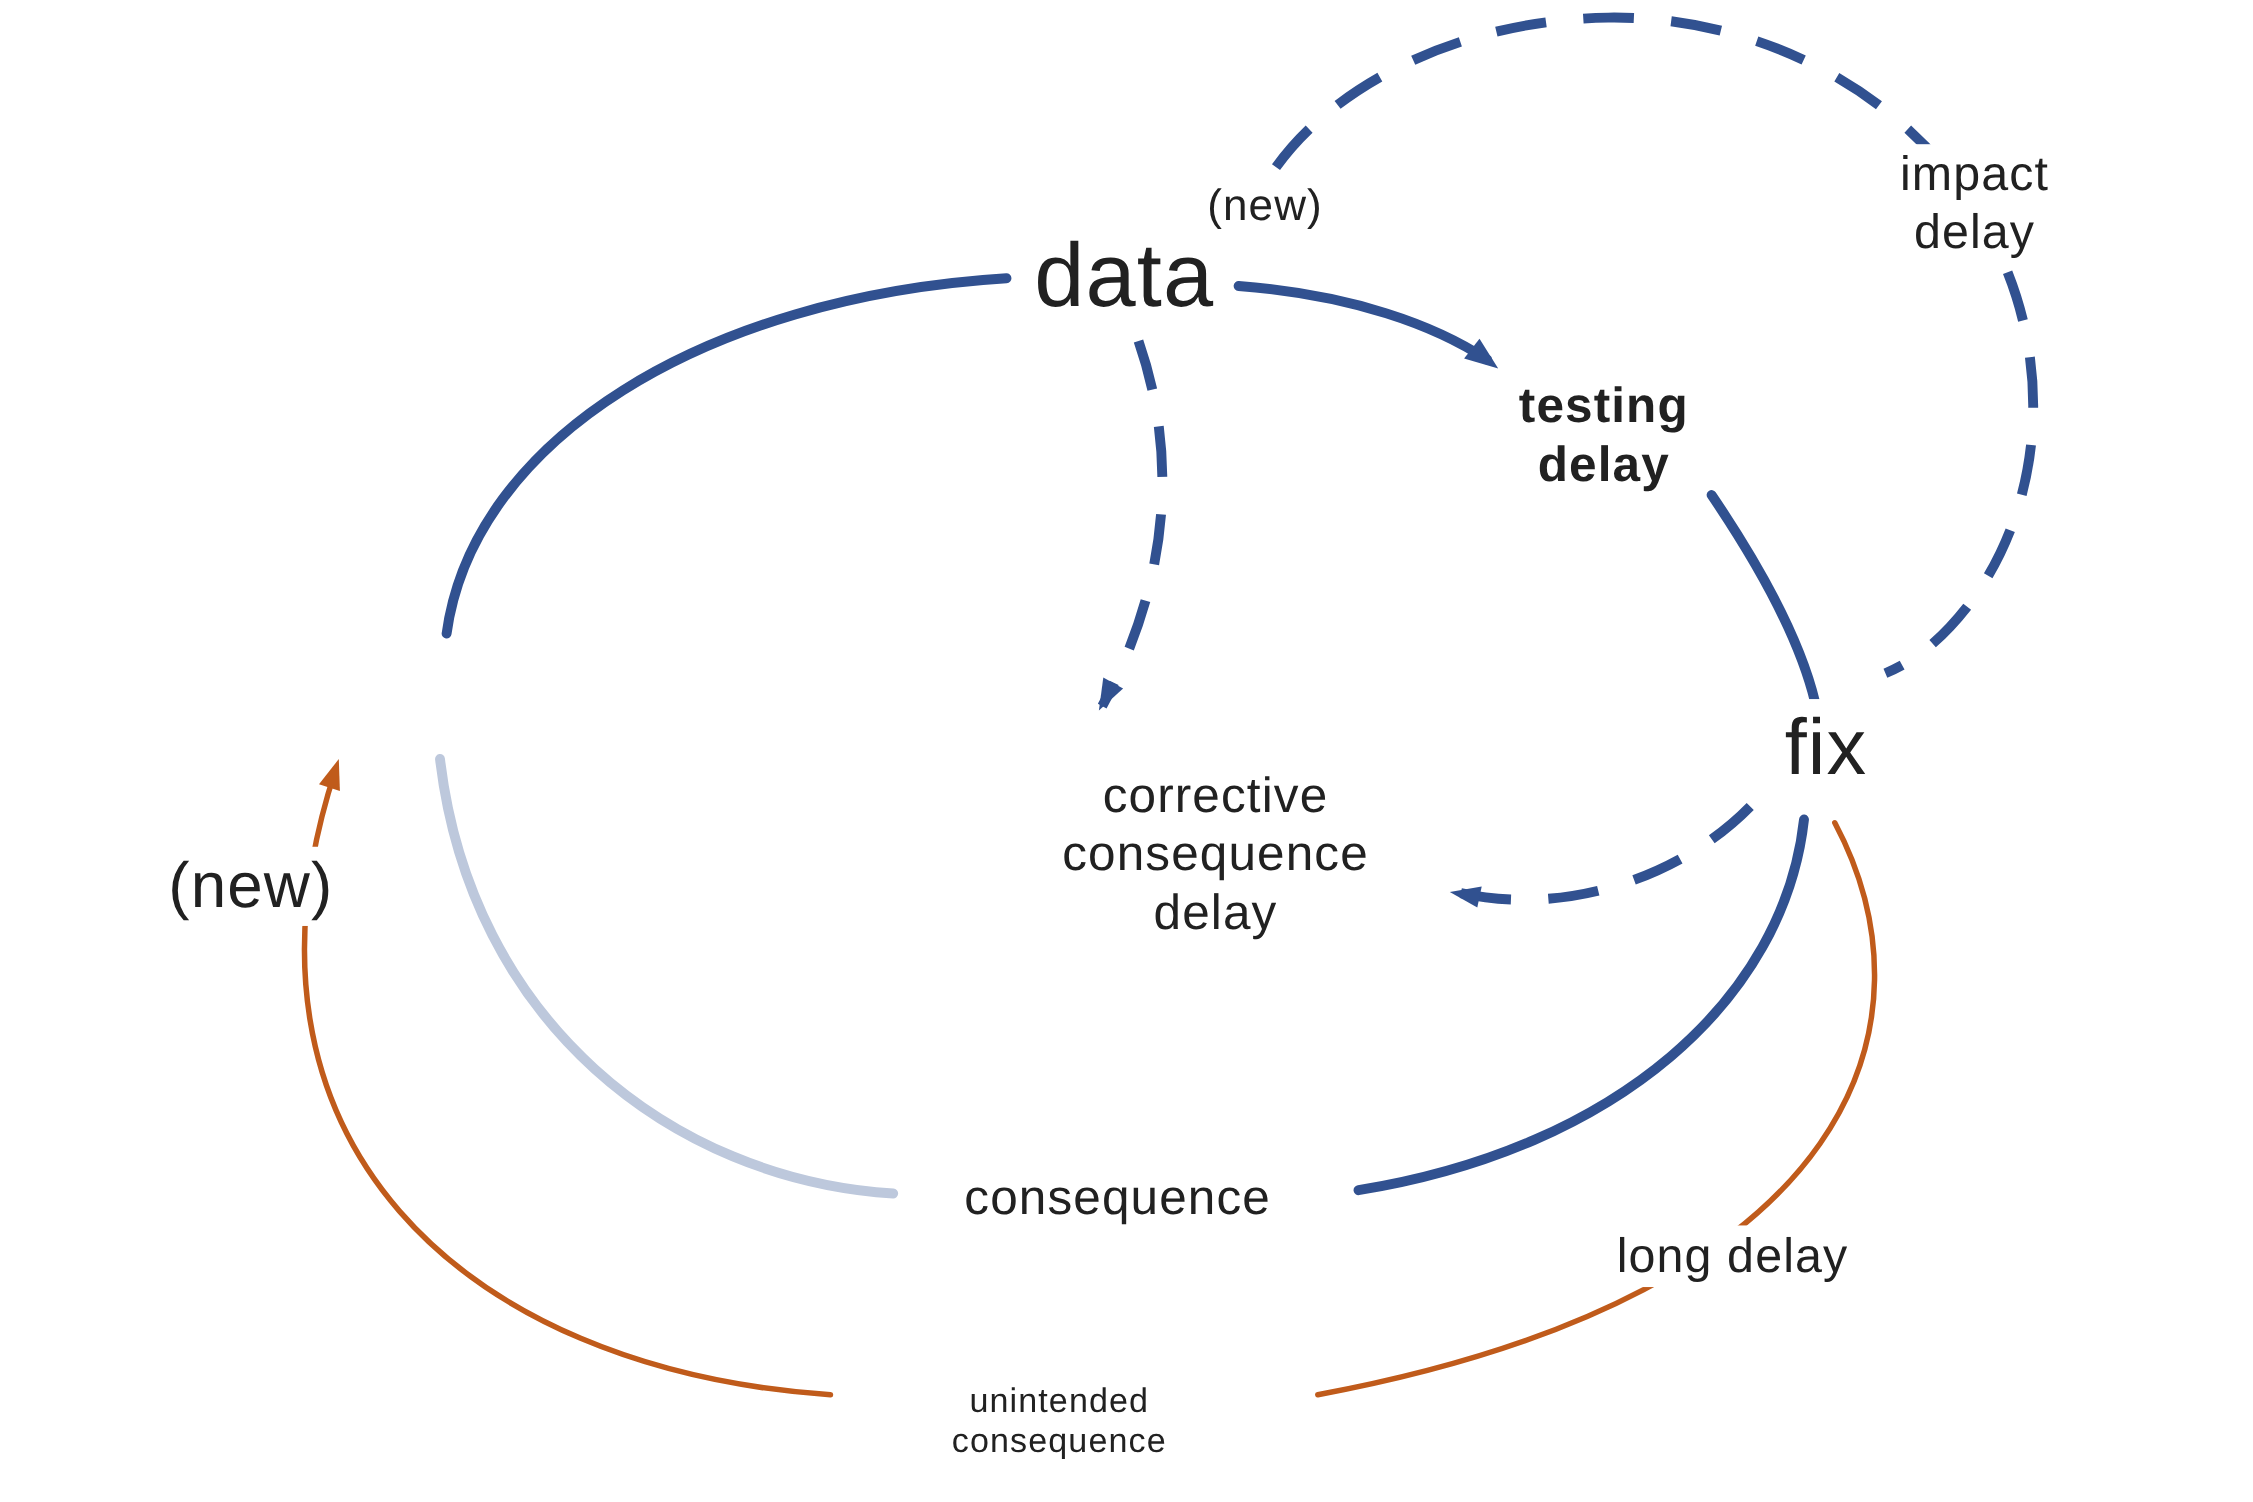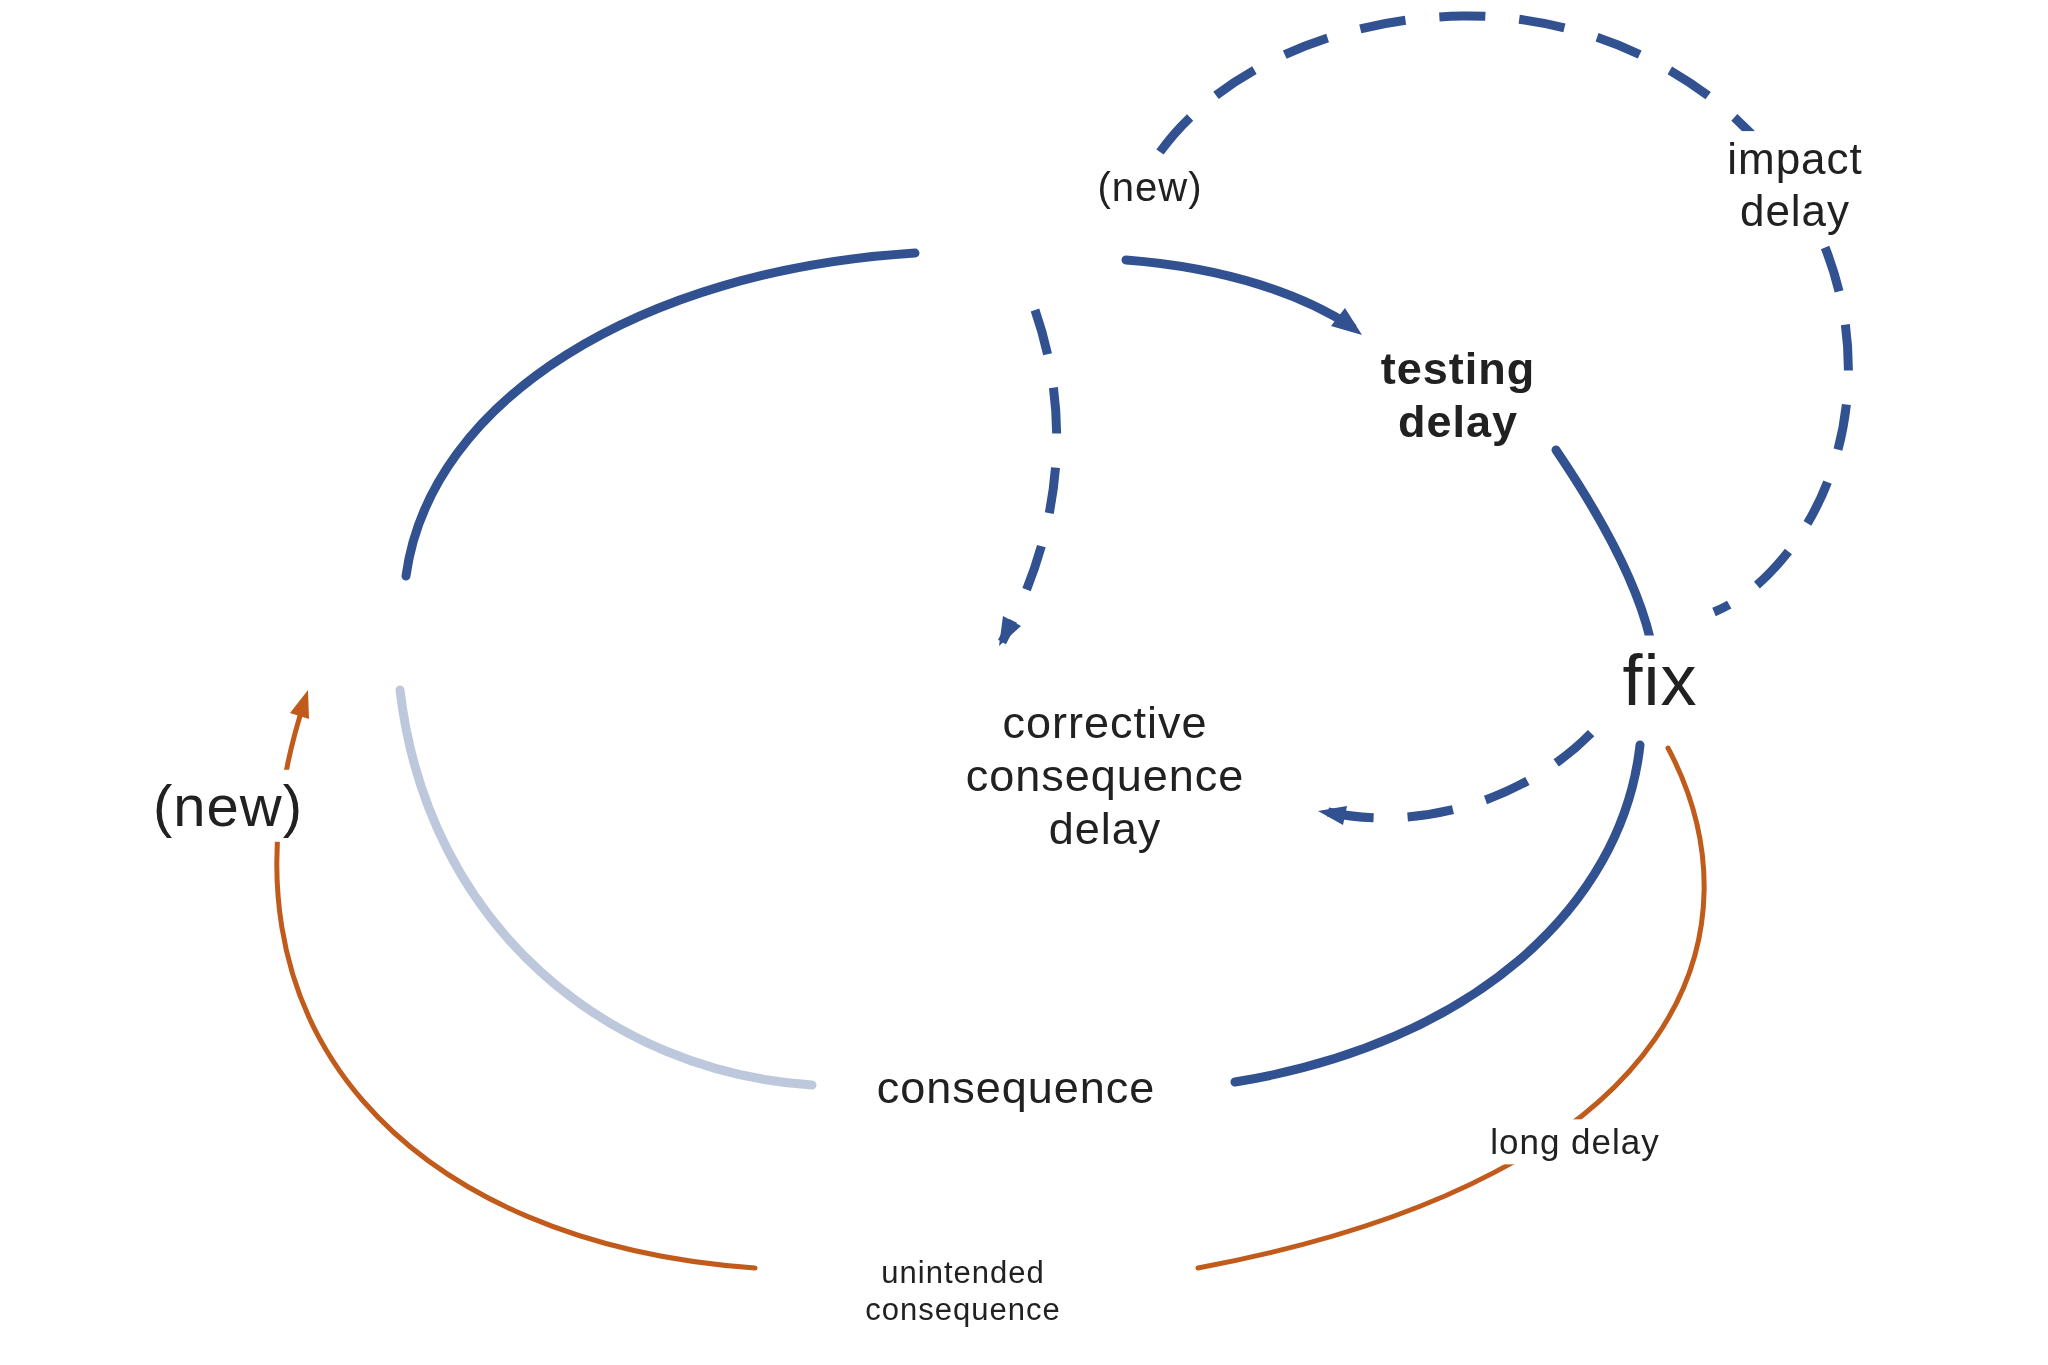--- a/index.html
+++ b/index.html
@@ -37,21 +37,21 @@
   
   .node-data            { left: 1022px; top: 252px;  font-size: 82px; }
   .node-data-new        { left: 1150px; top: 188px;  font-size: 40px; }
   .node-problem         { left: 392px;  top: 630px;  font-size: 78px; }
   .node-problem-new     { left: 228px;  top: 806px;  font-size: 58px; }
   .node-fix             { left: 1660px; top: 680px;  font-size: 72px; }
   .node-testing-delay   { left: 1458px; top: 395px;  font-size: 45px; font-weight: bold; }
   .node-impact-delay    { left: 1795px; top: 185px;  font-size: 44px; }
   .node-corrective      { left: 1105px; top: 755px;  font-size: 45px; margin-top: 21px; }
   .node-consequence     { left: 1016px; top: 1088px; font-size: 45px; }
-  .node-long-delay      { left: 1575px; top: 1142px; font-size: 35px; }
+  .node-long-delay      { left: 1575px; top: 1142px; font-size: 44px; }
   .node-unintended      { left: 963px;  top: 1292px; font-size: 31px; }
 
   
   path.link {
     fill: none;
   }
   .stroke-dark-blue { stroke: var(--dark-blue, #315190); }
   .stroke-gray      { stroke: var(--light-gray-blue, #bdc8dc); }
   .stroke-orange    { stroke: var(--orange, #c05b1b); }
   .fill-dark-blue   { fill: var(--dark-blue, #315190); }
@@ -85,20 +85,21 @@
 
     <path class="link dashed stroke-dark-blue" d="M 1328 812 C 1425 833, 1532 797, 1596 728"></path>
     <polygon class="fill-dark-blue" points="1318,811 1343,825 1347,806"></polygon>
 
     <path class="link thin stroke-orange" d="M 1668 748 C 1762 925, 1695 1175, 1198 1268"></path>
 
     <path class="link thin stroke-orange" d="M 755 1268 C 420 1245, 195 1035, 305 700"></path>
     <polygon class="fill-orange" points="308,690 309,719 290,713"></polygon>
   </svg>
 
+  <div class="label node-data">data</div>
 
   <div class="label node-data-new">(new)</div>
 
 
   <div class="label node-problem-new">(new)</div>
 
   <div class="label node-fix">fix</div>
 
   <div class="label node-testing-delay">testing
 delay</div>

